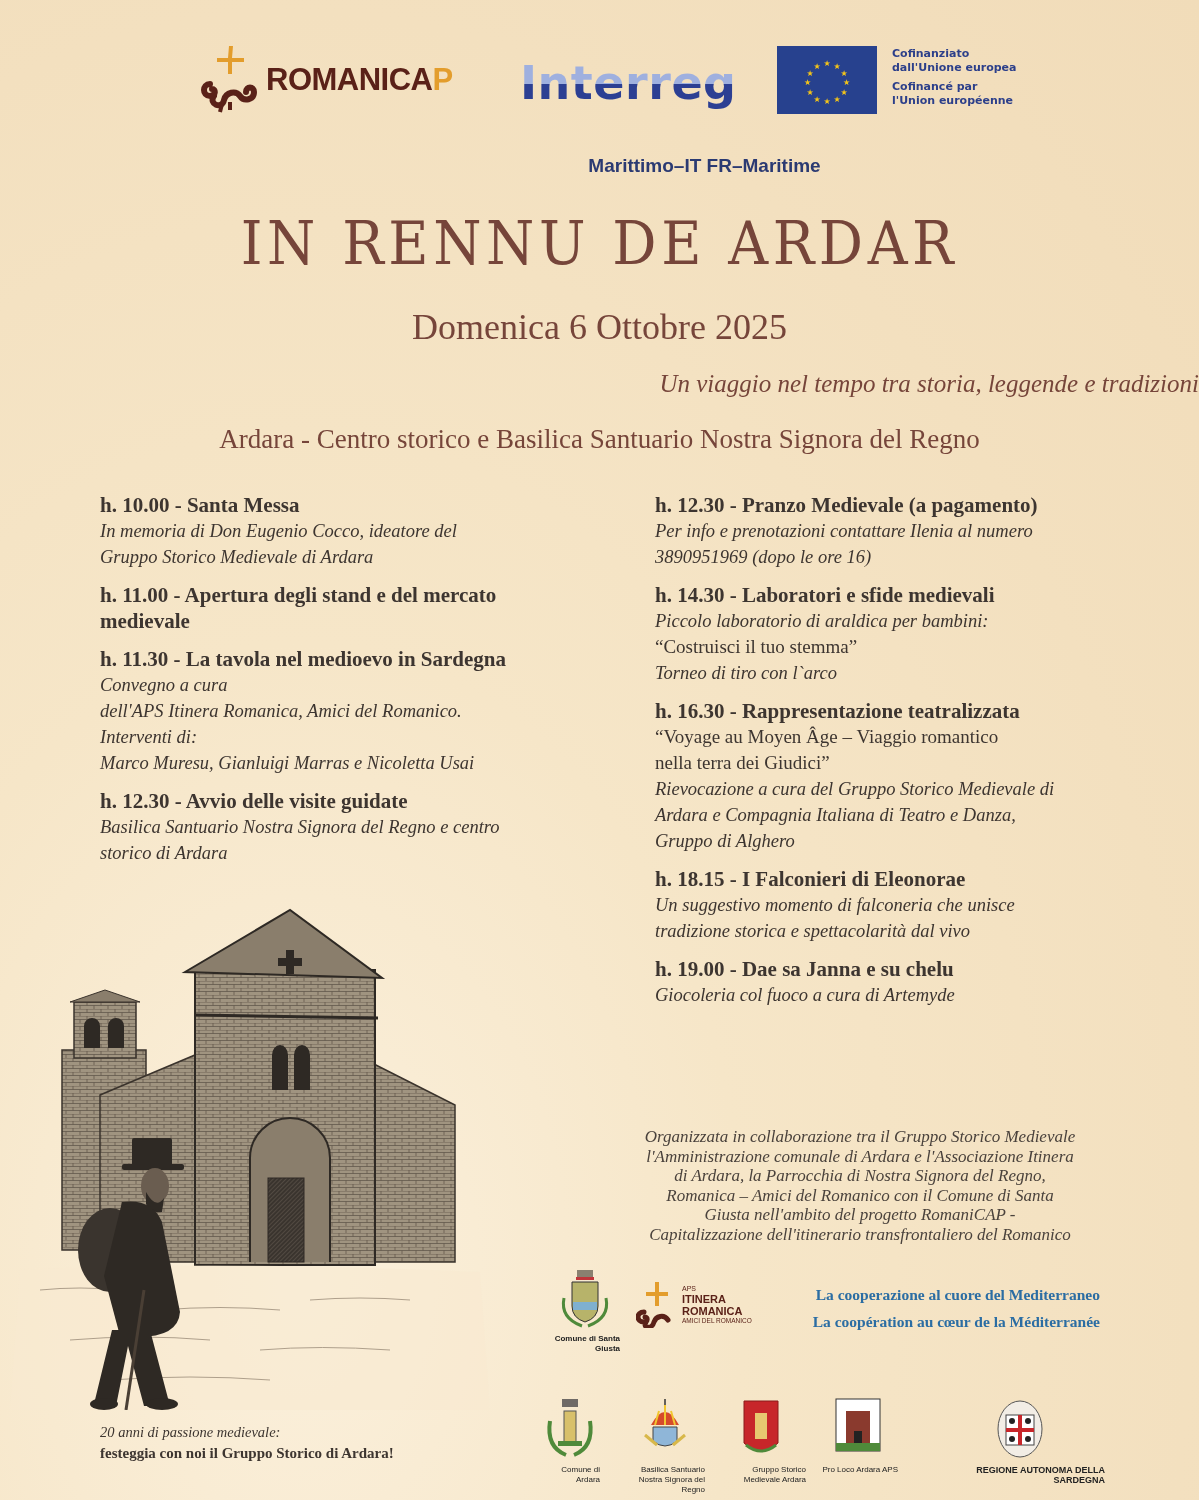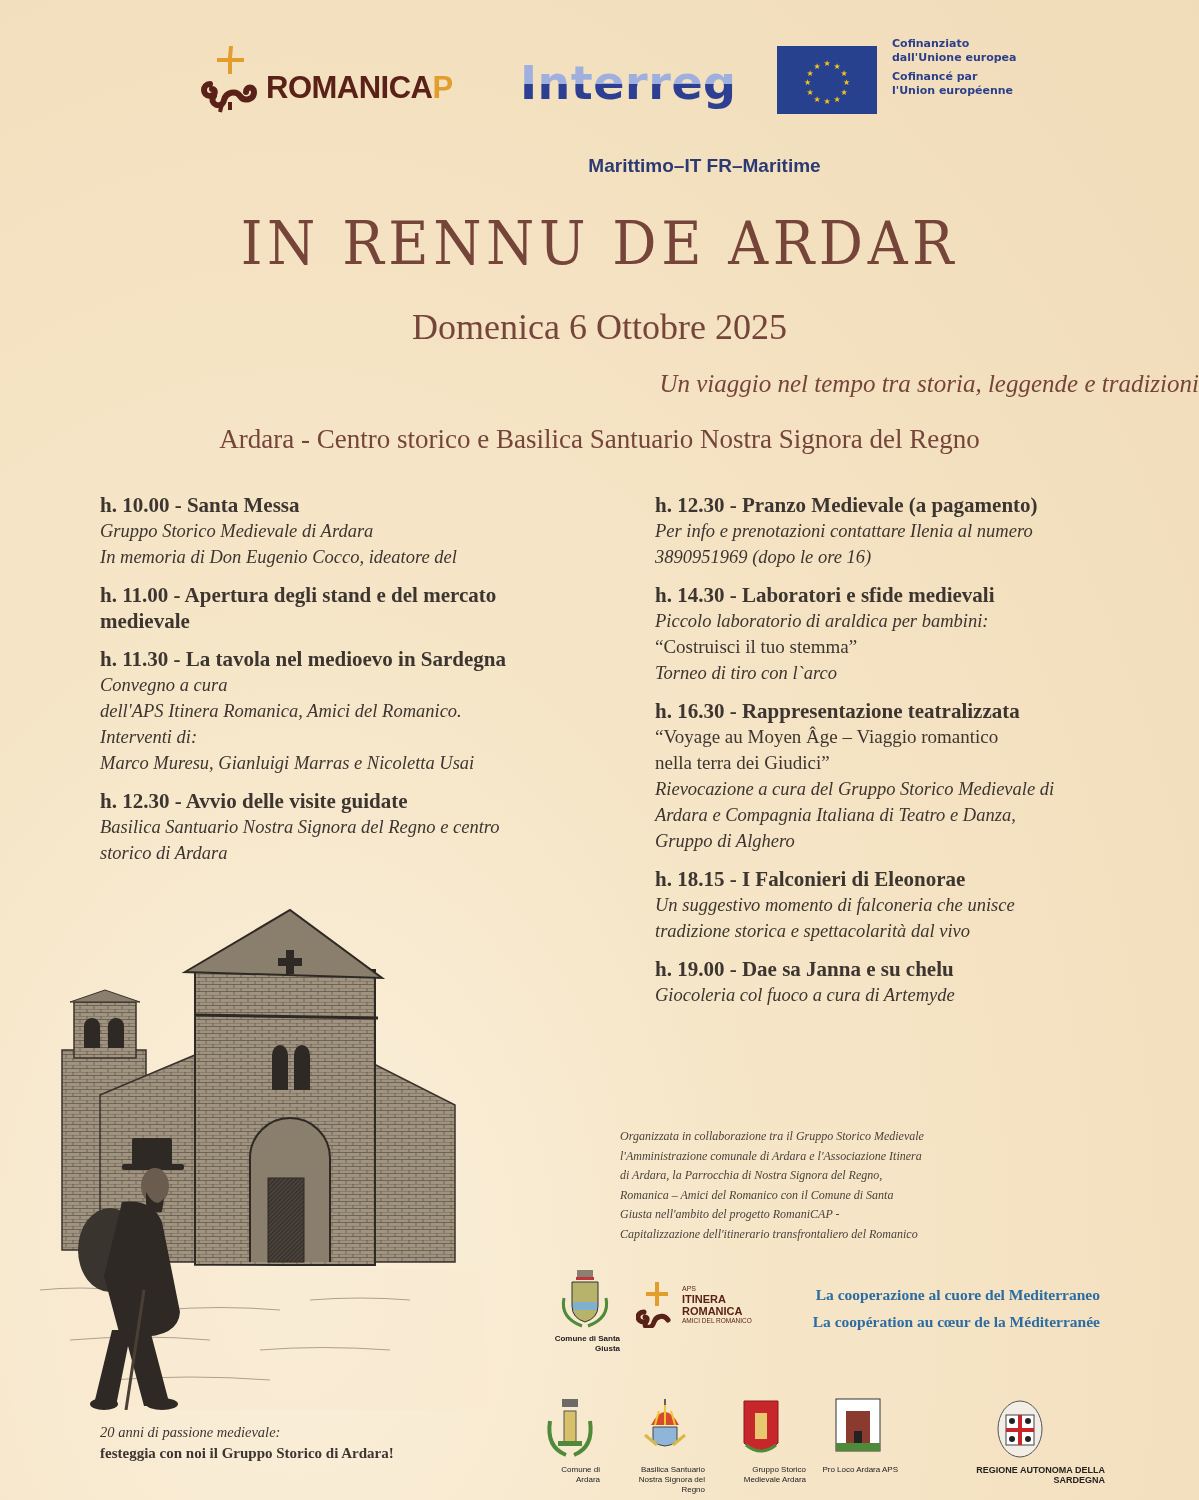--- a/index.html
+++ b/index.html
@@ -6,29 +6,29 @@
   html, body { width:1199px; height:1500px; }
   body {
     position:relative; overflow:hidden;
     background: radial-gradient(ellipse at 25% 85%, #fbf0dc 0%, #f6e6c8 35%, #f3e0bf 70%, #f1dcb9 100%);
     font-family: "DejaVu Serif", "Liberation Serif", serif;
     color:#3d3530;
   }
   .abs { position:absolute; }
 
   
-  .romanicap { left:200px; top:44px; height:70px; display:flex; align-items:center; }
+  .romanicap { left:200px; top:44px; height:70px; display:flex; align-items:flex-start; }
   .romanicap-text { font-family:"Liberation Sans", sans-serif; font-weight:bold; font-size:31px; color:#5a2118; letter-spacing:-0.5px; margin-left:4px; margin-top:18px; }
   .romanicap-text .accent { color:#e39d2c; }
 
   .interreg { left:520px; top:56px; font-family:"DejaVu Sans", sans-serif; font-weight:bold; font-size:46px; letter-spacing:0.5px;
     background: linear-gradient(#9fb0df 0%, #9fb0df 52%, #2c3f93 52%, #2c3f93 100%);
     -webkit-background-clip:text; background-clip:text; color:transparent; line-height:54px; }
   .eu-flag { left:777px; top:46px; width:100px; height:68px; background:#27418e; }
-  .eu-text { left:892px; top:37px; font-family:"DejaVu Sans", sans-serif; font-weight:bold; font-size:11px; line-height:14px; color:#2c3f8a; }
+  .eu-text { left:892px; top:47px; font-family:"DejaVu Sans", sans-serif; font-weight:bold; font-size:11px; line-height:14px; color:#2c3f8a; }
   .eu-text div { white-space:nowrap; }
   .eu-text .gap { height:5px; }
 
   .marittimo { left:0; width:1199px; text-align:center; top:155px; padding-left:210px; font-family:Liberation Sans, sans-serif; font-weight:bold; font-size:19px; color:#2b3a72; }
 
   
   .title { left:0; width:1199px; top:208px; text-align:center; font-family:"DejaVu Serif", serif; font-size:60px; letter-spacing:5px; color:#76453a; transform:scaleX(0.92); transform-origin:center; font-weight:normal; }
   .date { left:0; width:1199px; top:306px; text-align:center; font-size:36px; color:#76453a; font-family:"Liberation Serif", serif; }
   .subtitle { left:0; width:1199px; top:370px; text-align:right; font-size:25px; font-style:italic; color:#76453a; font-family:"Liberation Serif", serif; }
   .location { left:0; width:1199px; top:424px; text-align:center; font-size:27px; color:#76453a; font-family:"Liberation Serif", serif; }
@@ -39,21 +39,21 @@
   .col-right { left:655px; top:492px; width:470px; }
   .event { margin-bottom:12px; }
   .event .head { font-weight:bold; font-size:21px; line-height:26px; color:#3d3530; }
   .event .desc { font-style:italic; font-size:18.5px; line-height:26px; color:#3d3530; }
   .event .quote { font-style:normal; font-size:19px; line-height:26px; color:#3d3530; }
 
   
   .illustration { left:10px; top:890px; width:520px; height:520px; }
 
   
-  .credits { left:620px; top:1127px; width:480px; text-align:left; font-family:"Liberation Serif", serif; font-style:italic; font-size:12px; line-height:19.5px; color:#4a423c; }
+  .credits { left:620px; top:1127px; width:480px; text-align:center; font-family:"Liberation Serif", serif; font-style:italic; font-size:17px; line-height:19.5px; color:#4a423c; }
 
   .cooperation { left:760px; top:1281px; width:340px; text-align:right; font-family:"Liberation Serif", serif; font-size:15.5px; line-height:27px; color:#2b6da3; font-weight:bold; }
 
   .logo-small { text-align:right; font-family:"Liberation Sans", sans-serif; font-size:8px; color:#222; line-height:10px; }
 
   .anniv { left:100px; top:1422px; font-family:"Liberation Serif", serif; color:#3d3530; }
   .anniv .l1 { font-style:italic; font-size:14.5px; line-height:20px; }
   .anniv .l2 { font-weight:bold; font-size:15px; line-height:22px; }
 </style>
 </head>
@@ -99,22 +99,22 @@
 <div class="abs marittimo">Marittimo–IT FR–Maritime</div>
 
 <h1 class="abs title">IN RENNU DE ARDAR</h1>
 <div class="abs date">Domenica 6 Ottobre 2025</div>
 <div class="abs subtitle">Un viaggio nel tempo tra storia, leggende e tradizioni</div>
 <div class="abs location">Ardara - Centro storico e Basilica Santuario Nostra Signora del Regno</div>
 
 <div class="abs col col-left" id="col-left">
     <div class="event">
       <div class="head">h. 10.00 - Santa Messa</div>
+      <div class="desc">In memoria di Don Eugenio Cocco, ideatore del</div>
       <div class="desc">Gruppo Storico Medievale di Ardara</div>
-      <div class="desc">In memoria di Don Eugenio Cocco, ideatore del</div>
     </div>
     <div class="event">
       <div class="head">h. 11.00 - Apertura degli stand e del mercato medievale</div>
     </div>
     <div class="event">
       <div class="head">h. 11.30 - La tavola nel medioevo in Sardegna</div>
       <div class="desc">Convegno a cura</div>
       <div class="desc">dell'APS Itinera Romanica, Amici del Romanico.</div>
       <div class="desc">Interventi di:</div>
       <div class="desc">Marco Muresu, Gianluigi Marras e Nicoletta Usai</div>

